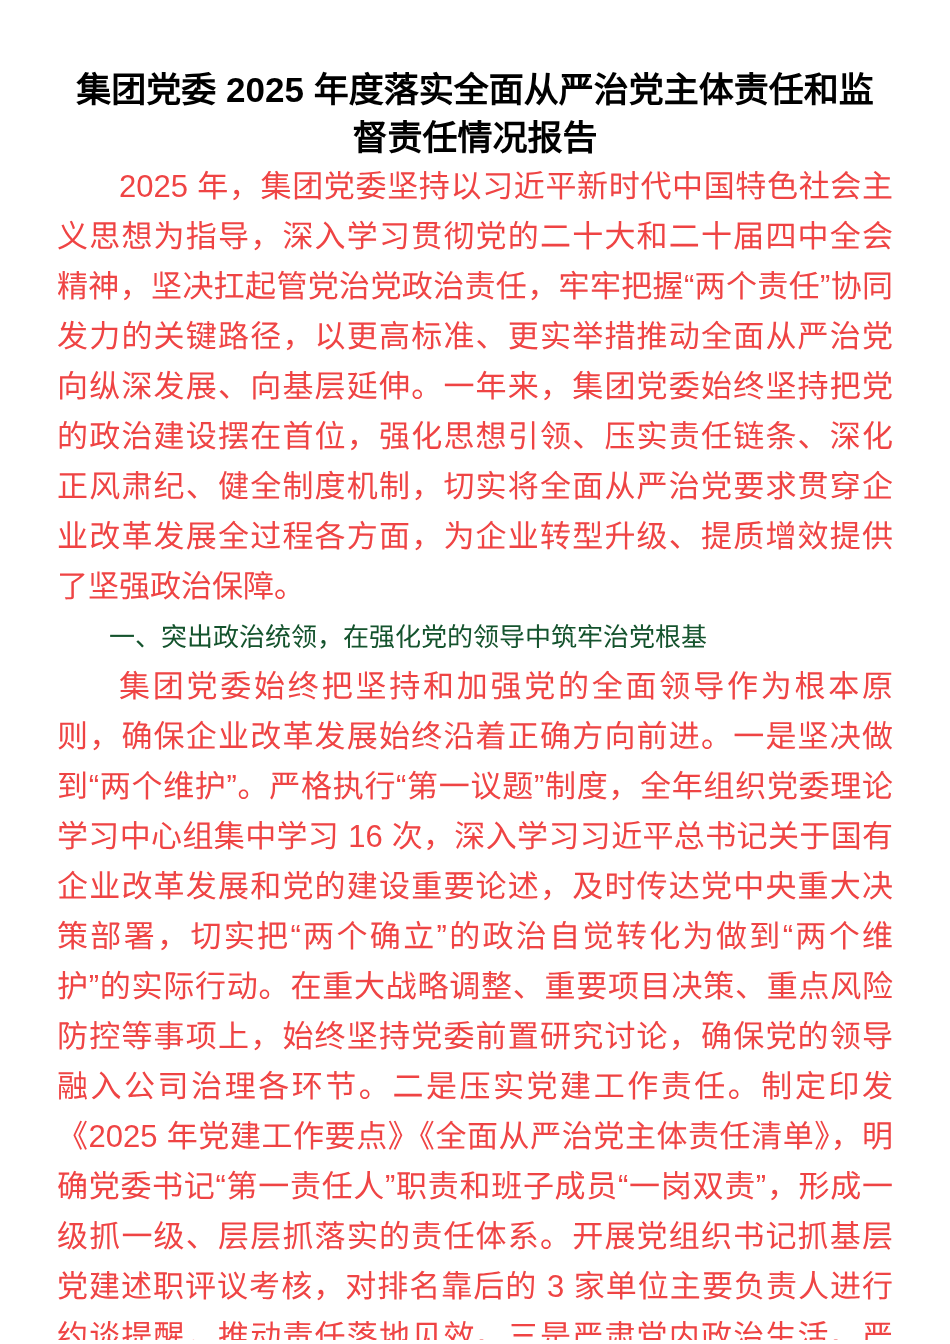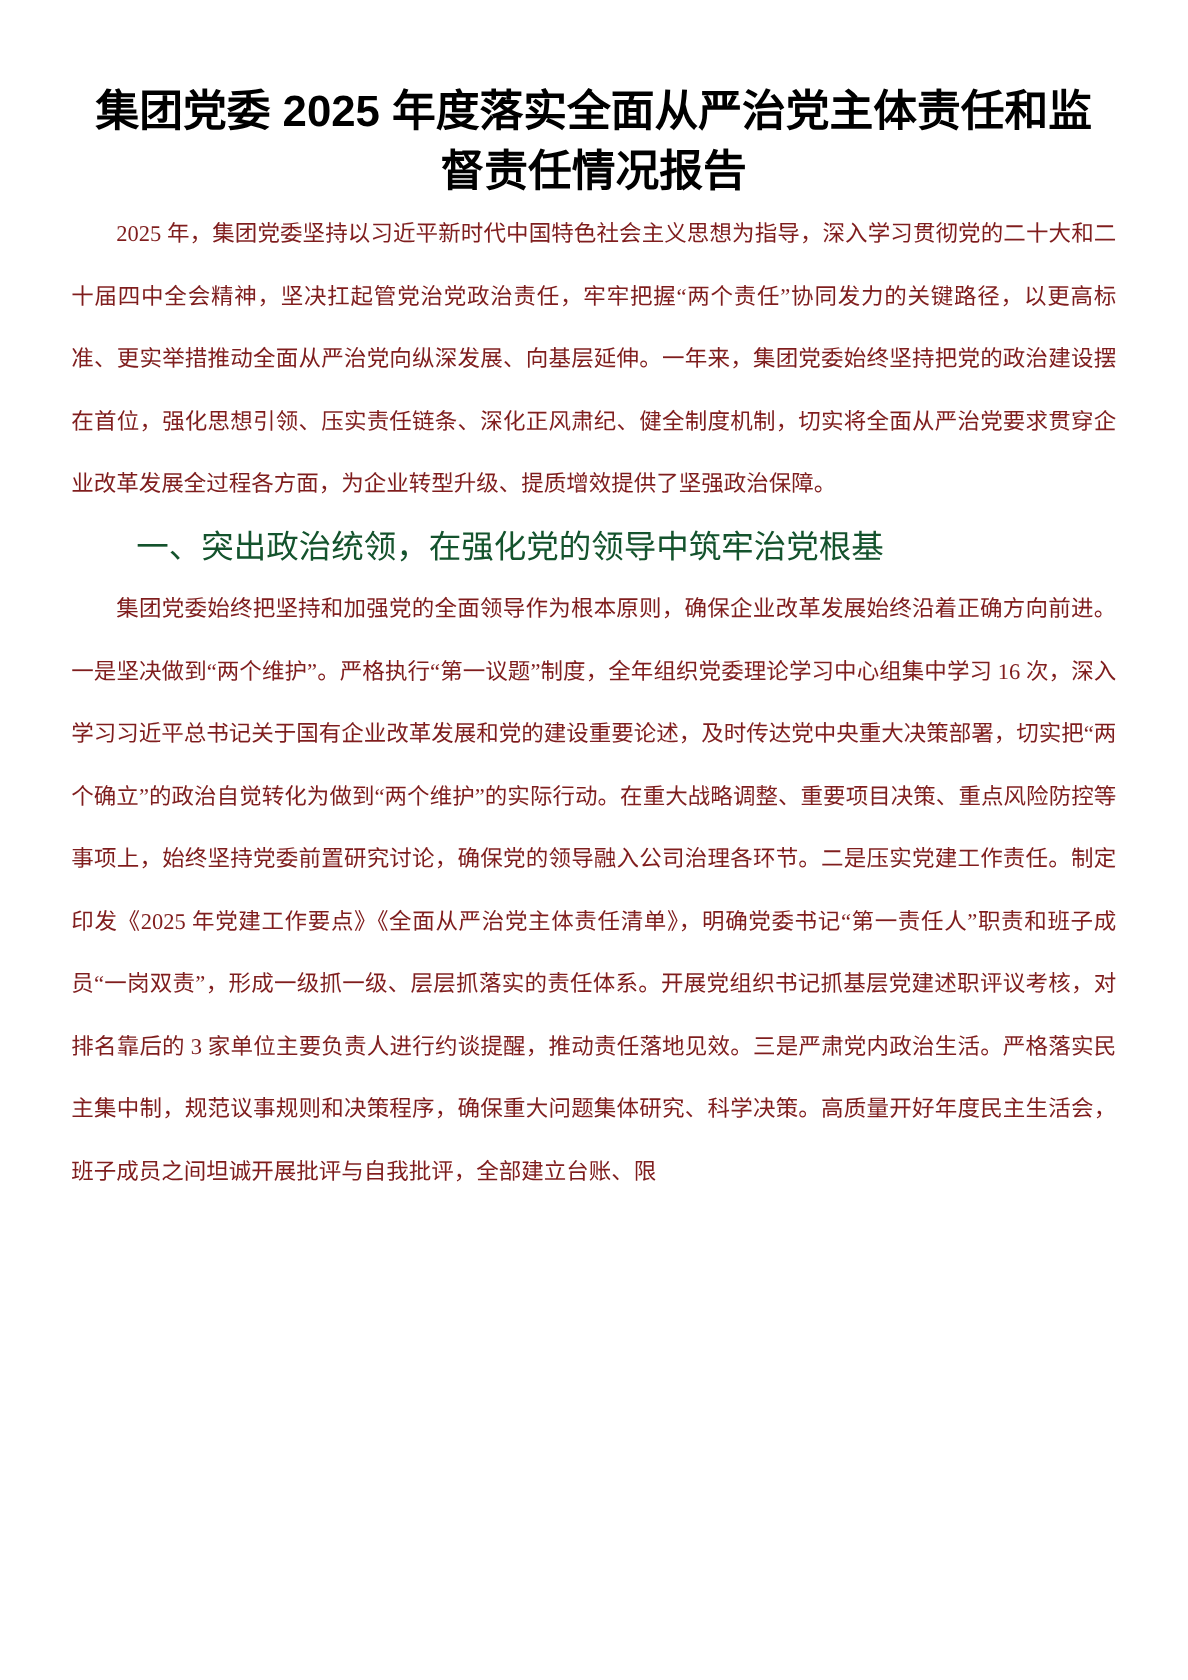--- a/index.html
+++ b/index.html
@@ -23,27 +23,26 @@
     padding: 0 10px;
     font-size: 35px;
     line-height: 48px;
     font-weight: 700;
     text-align: center;
     letter-spacing: 0;
     color: #000000;
   }
   .doc-para {
     margin: 0;
-    font-size: 18px;
+    font-size: 31px;
     line-height: 50px;
     text-indent: 2em;
     text-align: justify;
     line-break: strict;
-    color: #7f1d1d;
-    font-family: Liberation Serif, serif;
+    color: #ef4444;
   }
   .doc-heading {
     margin: 0;
     font-size: 26px;
     line-height: 50px;
     text-indent: 2em;
     font-weight: 400;
     color: #14532d;
   }
 </style>

